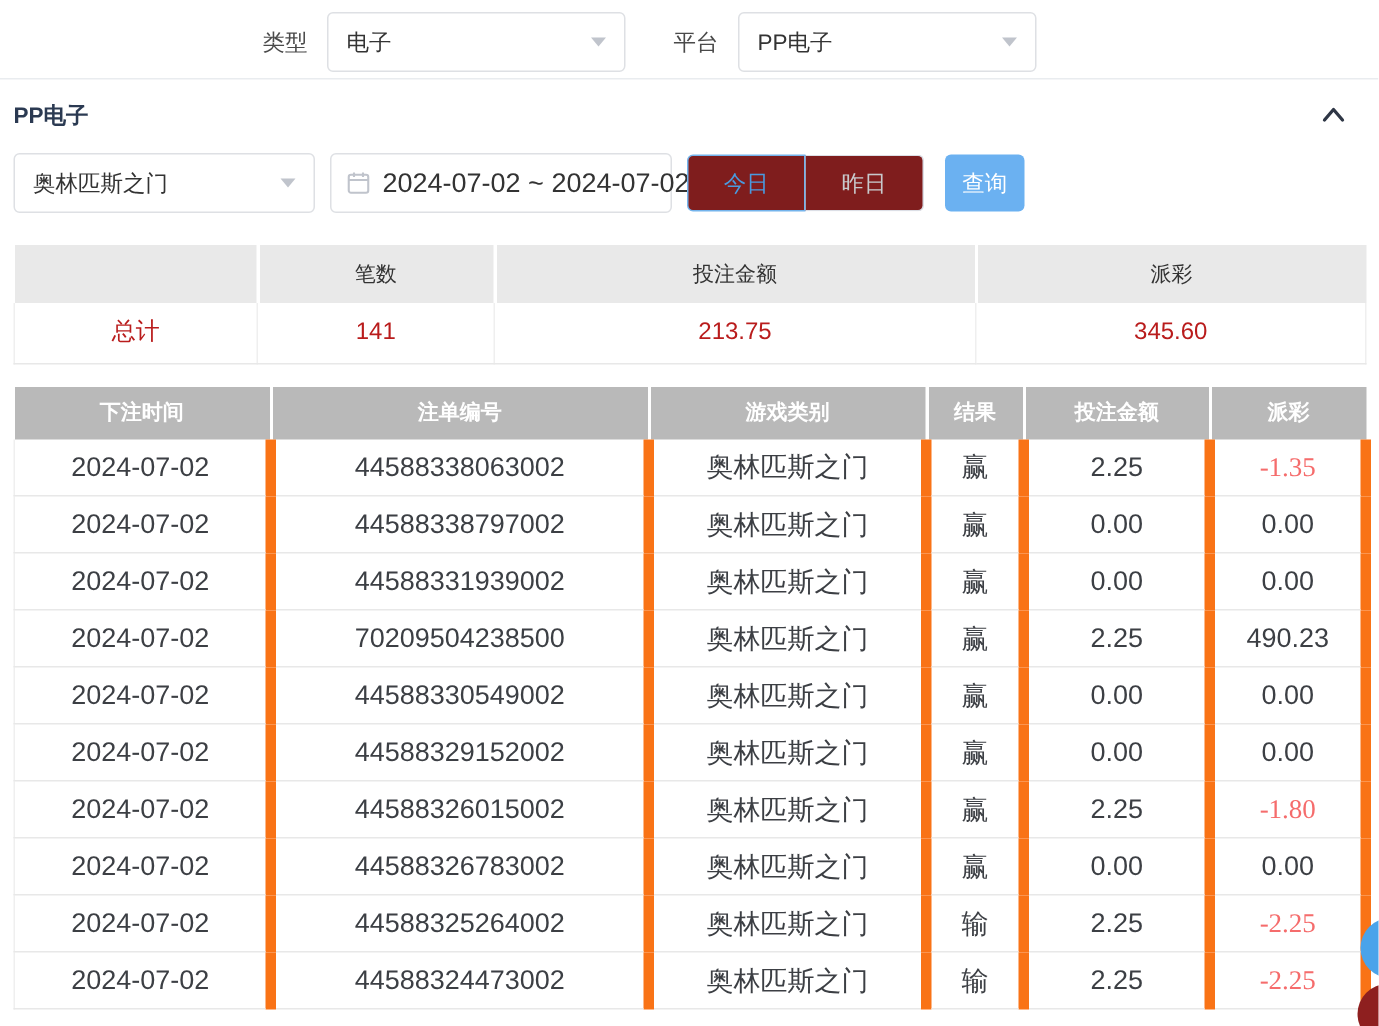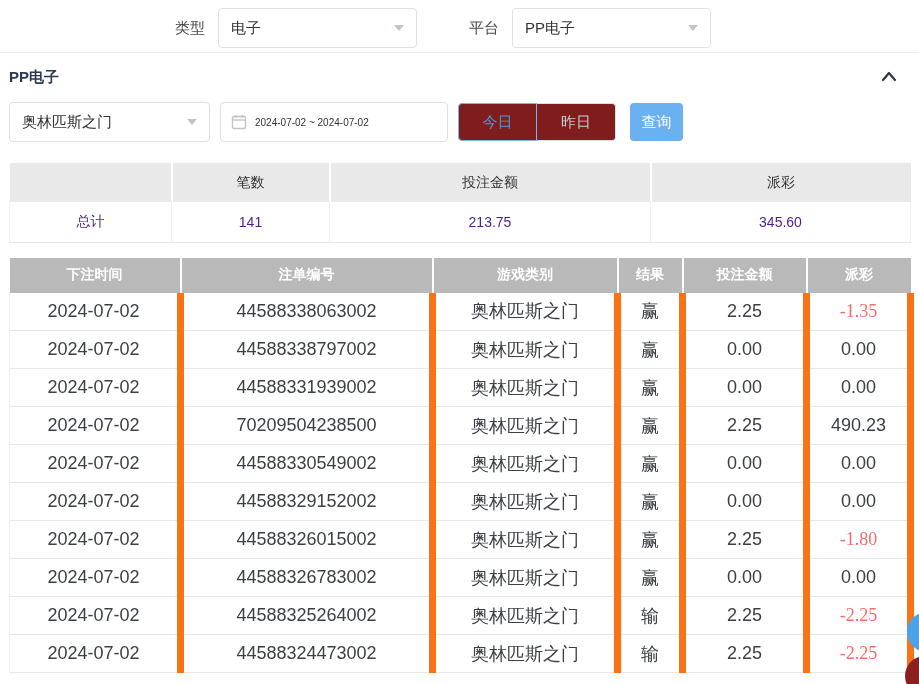--- a/index.html
+++ b/index.html
@@ -24,40 +24,40 @@
     border: 1px solid #dee0e4; border-radius: 4px;
     display: flex; align-items: center; justify-content: space-between;
     padding: 0 12px; font-size: 15px; color: #333; background: #fff;
     cursor: pointer;
   }
   .caret-down {
     width: 0; height: 0;
     border-left: 5px solid transparent; border-right: 5px solid transparent;
     border-top: 6px solid #c0c4cc;
   }
-  .gap-40 { margin-left: 52px; }
+  .gap-40 { margin-left: 32px; }
 
   .divider { height: 1px; background: #e9ecef; margin-top: 7px; }
 
   
   .section-header {
     display: flex; align-items: center; justify-content: space-between;
     padding: 0 21px 0 9px; margin-top: 10px; height: 28px;
   }
   .section-title { font-size: 15px; font-weight: bold; color: #2b3a52; }
   .chevron-up { display: block; cursor: pointer; }
 
   
   .filter-row { display: flex; align-items: center; margin: 11px 0 0 9px; height: 40px; }
   .game-select { width: 201px; }
   .date-picker {
     margin-left: 10px; width: 228px; height: 40px;
     border: 1px solid #dee0e4; border-radius: 4px;
     display: flex; align-items: center; padding: 0 10px;
-    font-size: 10px; color: #333; cursor: pointer; white-space: nowrap;
+    font-size: 18px; color: #333; cursor: pointer; white-space: nowrap;
   }
   .date-picker svg { margin-right: 8px; flex: none; }
   .btn-group { display: flex; margin-left: 10px; height: 38px; }
   .range-btn {
     width: 79px; height: 38px; background: #7f1d1d;
     border: 1px solid #dcdfe6; border-left-width: 0;
     font-size: 15px; color: #c8c9cc; cursor: pointer;
     font-family: inherit;
   }
   .range-btn:first-child { border-left-width: 1px; border-radius: 4px 0 0 4px; }
@@ -75,21 +75,21 @@
   table { border-collapse: collapse; table-layout: fixed; width: 901px; margin-left: 9px; }
   td, th { text-align: center; font-weight: normal; overflow: hidden; white-space: nowrap; }
 
   .summary-table { margin-top: 21px; }
   .summary-table thead th {
     background: #e9e9e9; height: 39px; font-size: 14px; color: #333;
     border-right: 2px solid #fff;
   }
   .summary-table thead th:last-child { border-right: none; }
   .summary-table tbody td {
-    height: 40px; font-size: 14px; color: #4c1d95;
+    height: 40px; font-size: 16px; color: #b91c1c;
     border-bottom: 1px solid #e8e8e8; border-right: 1px solid #efefef;
     border-left: 1px solid #efefef;
     margin-top: 12px;
   }
 
   .detail-table { margin-top: 15px; }
   .detail-table thead th {
     background: #b9b9b9; color: #fff; font-weight: bold; font-size: 14px;
     height: 35px; border-right: 2px solid #fff;
   }

